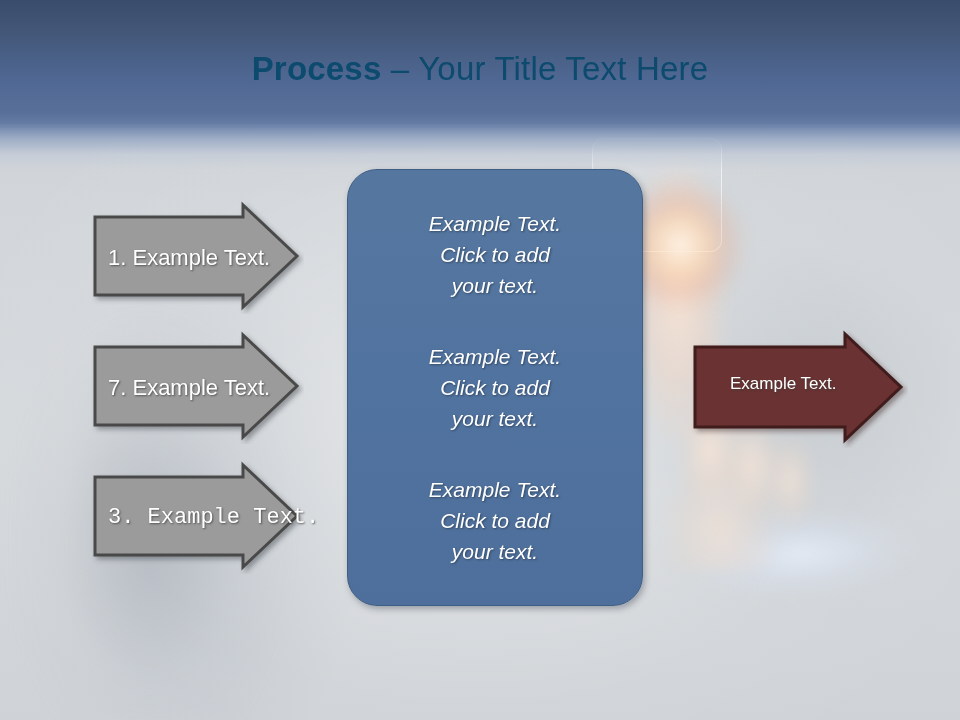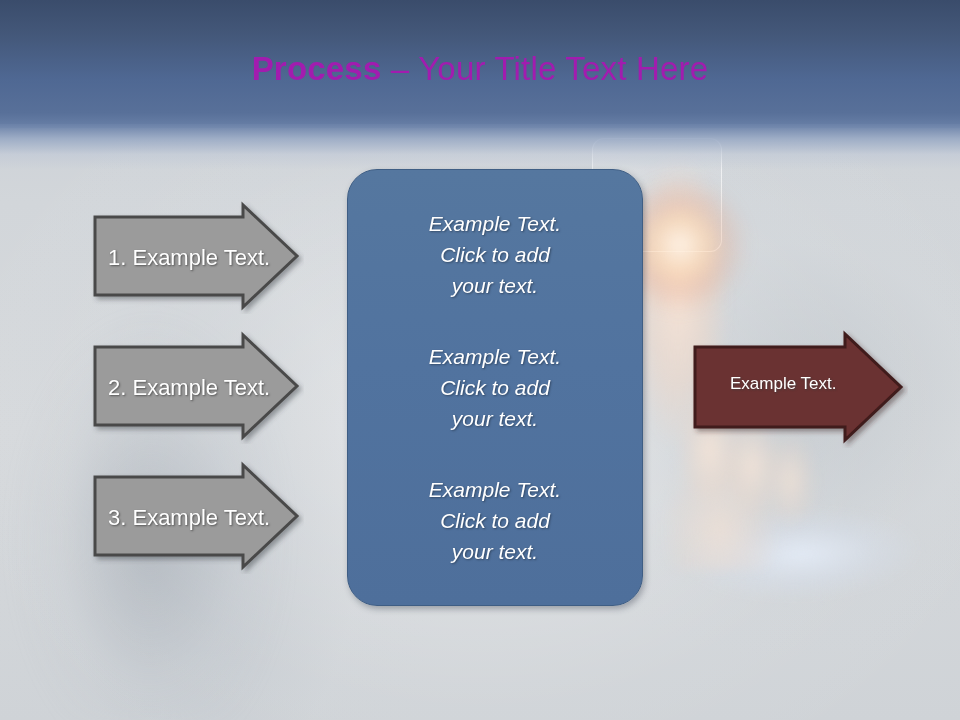--- a/index.html
+++ b/index.html
@@ -93,21 +93,21 @@
     left: 0; top: 124px;
     width: 960px; height: 46px;
     background: linear-gradient(180deg, rgba(106,129,168,1) 0%, rgba(150,167,195,0.85) 32%, rgba(190,199,214,0.55) 66%, rgba(210,214,218,0) 100%);
   }
   .title {
     position: absolute;
     left: 0; top: 50px;
     width: 960px;
     text-align: center;
     font-size: 33px;
-    color: #a21caf;
+    color: #0c4a6e;
     letter-spacing: 0.2px;
     white-space: nowrap;
   }
   .title .t-bold { font-weight: bold; }
   .title .t-rest { font-weight: normal; }
 
   
   .arrow {
     position: absolute;
     display: flex;
@@ -116,21 +116,21 @@
   .arrow-svg { display: block; }
   .arrow-label {
     position: absolute;
     color: #ffffff;
     font-size: 22px;
     white-space: nowrap;
     text-shadow: 1px 1px 2px rgba(60,60,60,0.75);
   }
   .arrow-1 { left: 88px; top: 198px; }
   .arrow-2 { left: 88px; top: 328px; }
-  .arrow-3 { left: 88px; top: 458px; }
+  .arrow-3 { left: 88px; top: 458px; font-family: Liberation Mono, monospace; }
   .arrow-1 .arrow-label,
   .arrow-2 .arrow-label,
   .arrow-3 .arrow-label { left: 20px; top: 47px; }
 
   .arrow-red { left: 688px; top: 326px; }
   .arrow-red .arrow-label { left: 42px; top: 48px; font-size: 17px; }
 
   
   .center-box {
     position: absolute;
@@ -189,21 +189,21 @@
 
   <div class="arrow arrow-2">
     <svg class="arrow-svg" width="216" height="116" viewBox="0 0 216 116">
       <defs>
         <filter id="shadowGray2" x="-20%" y="-20%" width="150%" height="150%">
           <feDropShadow dx="3" dy="3" stdDeviation="2.5" flood-color="#3a3f45" flood-opacity="0.45"></feDropShadow>
         </filter>
       </defs>
       <polygon points="7,19 155,19 155,7 209,58 155,109 155,97 7,97" fill="#9b9b9b" stroke="#4a4a4a" stroke-width="3" filter="url(#shadowGray2)"></polygon>
     </svg>
-    <span class="arrow-label">2. Example Text.</span>
+    <span class="arrow-label">7. Example Text.</span>
   </div>
 
   <div class="arrow arrow-3">
     <svg class="arrow-svg" width="216" height="116" viewBox="0 0 216 116">
       <defs>
         <filter id="shadowGray3" x="-20%" y="-20%" width="150%" height="150%">
           <feDropShadow dx="3" dy="3" stdDeviation="2.5" flood-color="#3a3f45" flood-opacity="0.45"></feDropShadow>
         </filter>
       </defs>
       <polygon points="7,19 155,19 155,7 209,58 155,109 155,97 7,97" fill="#9b9b9b" stroke="#4a4a4a" stroke-width="3" filter="url(#shadowGray3)"></polygon>

